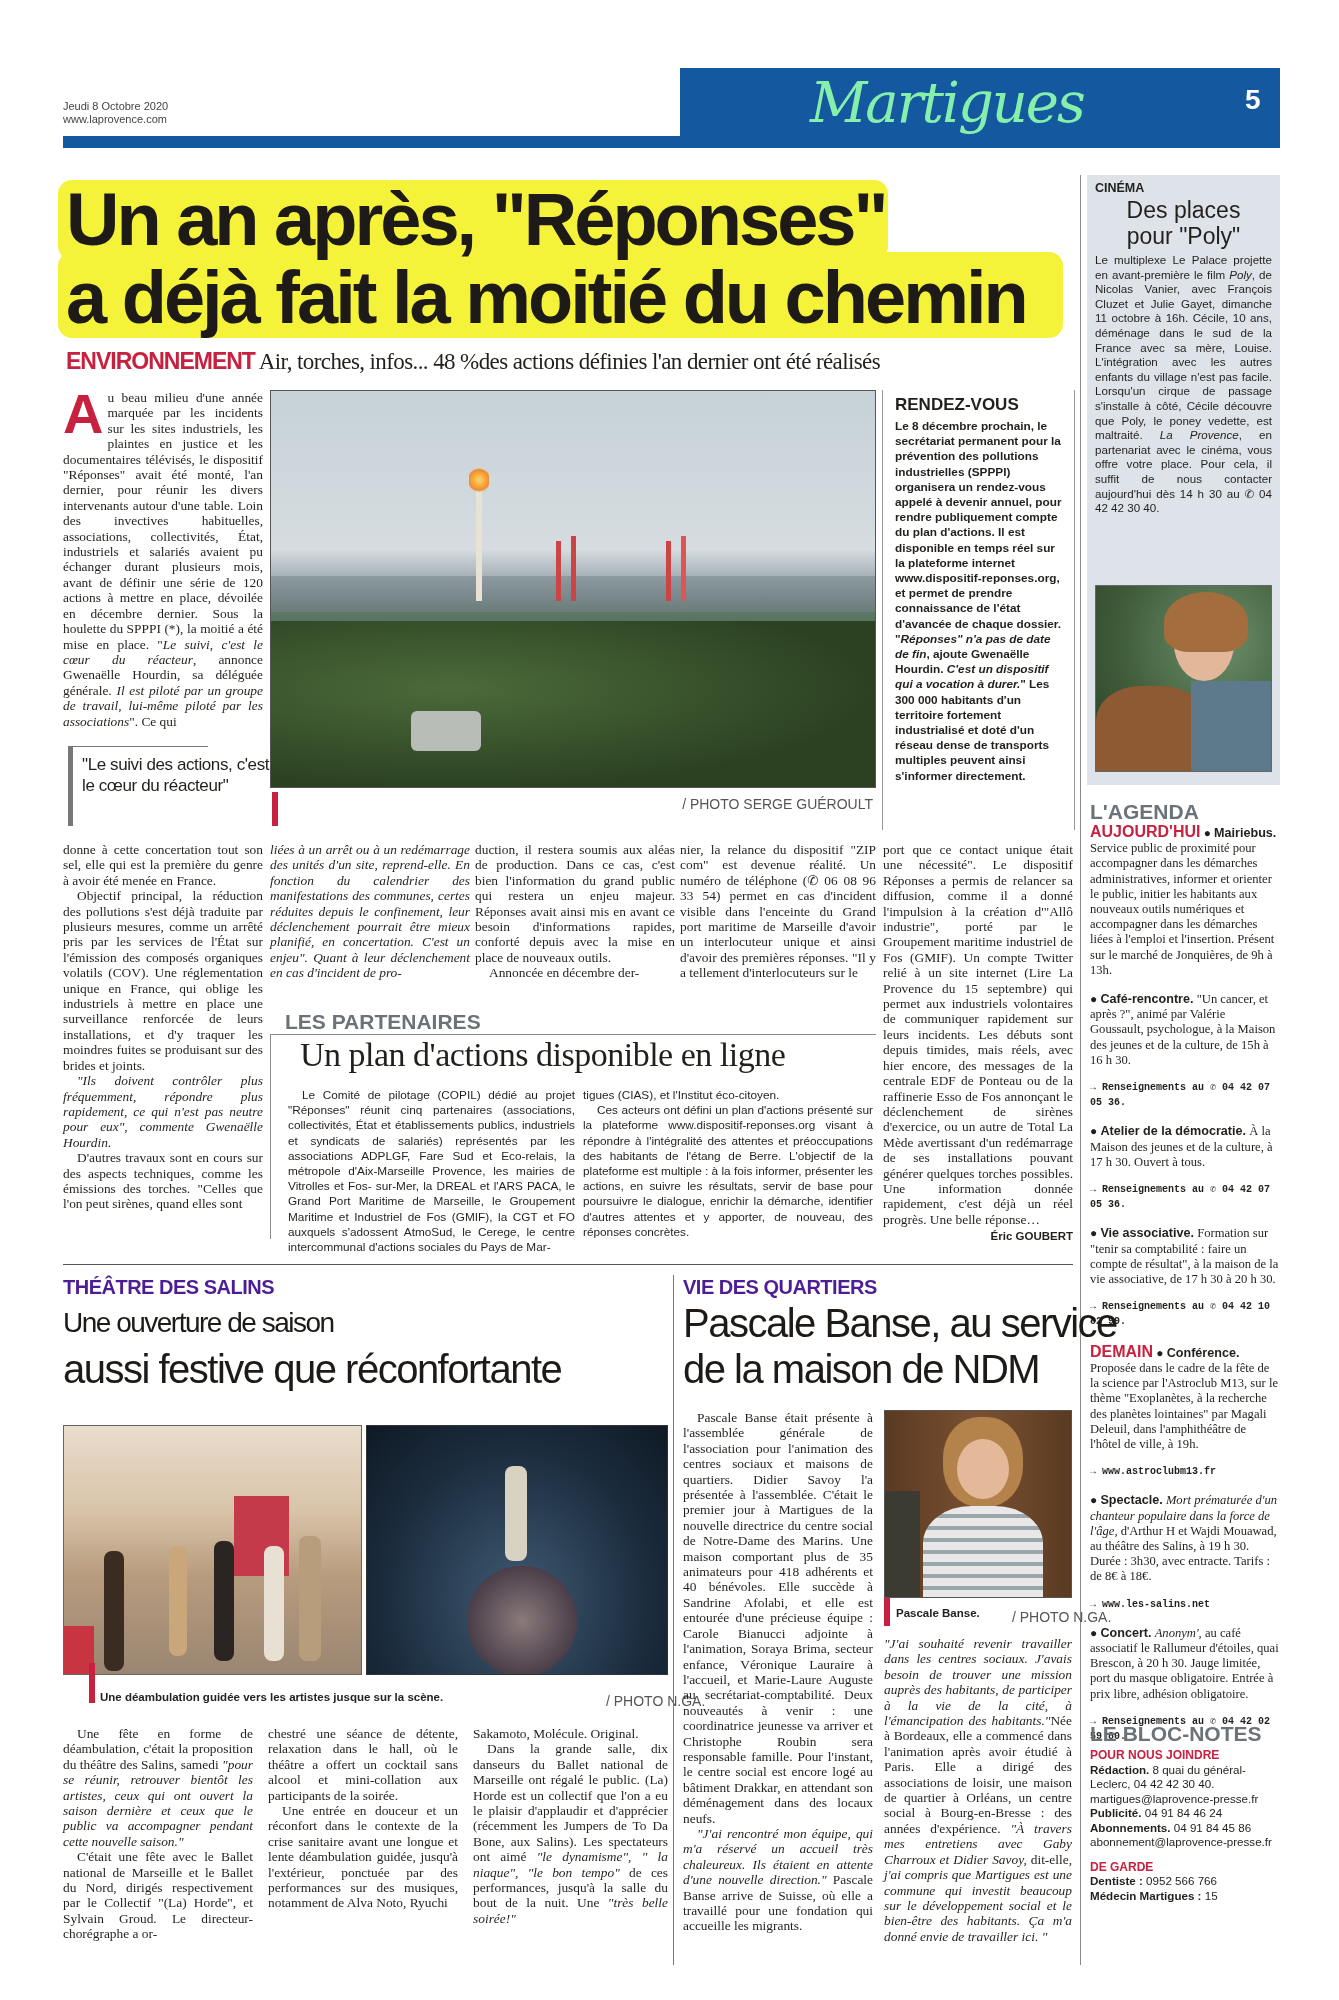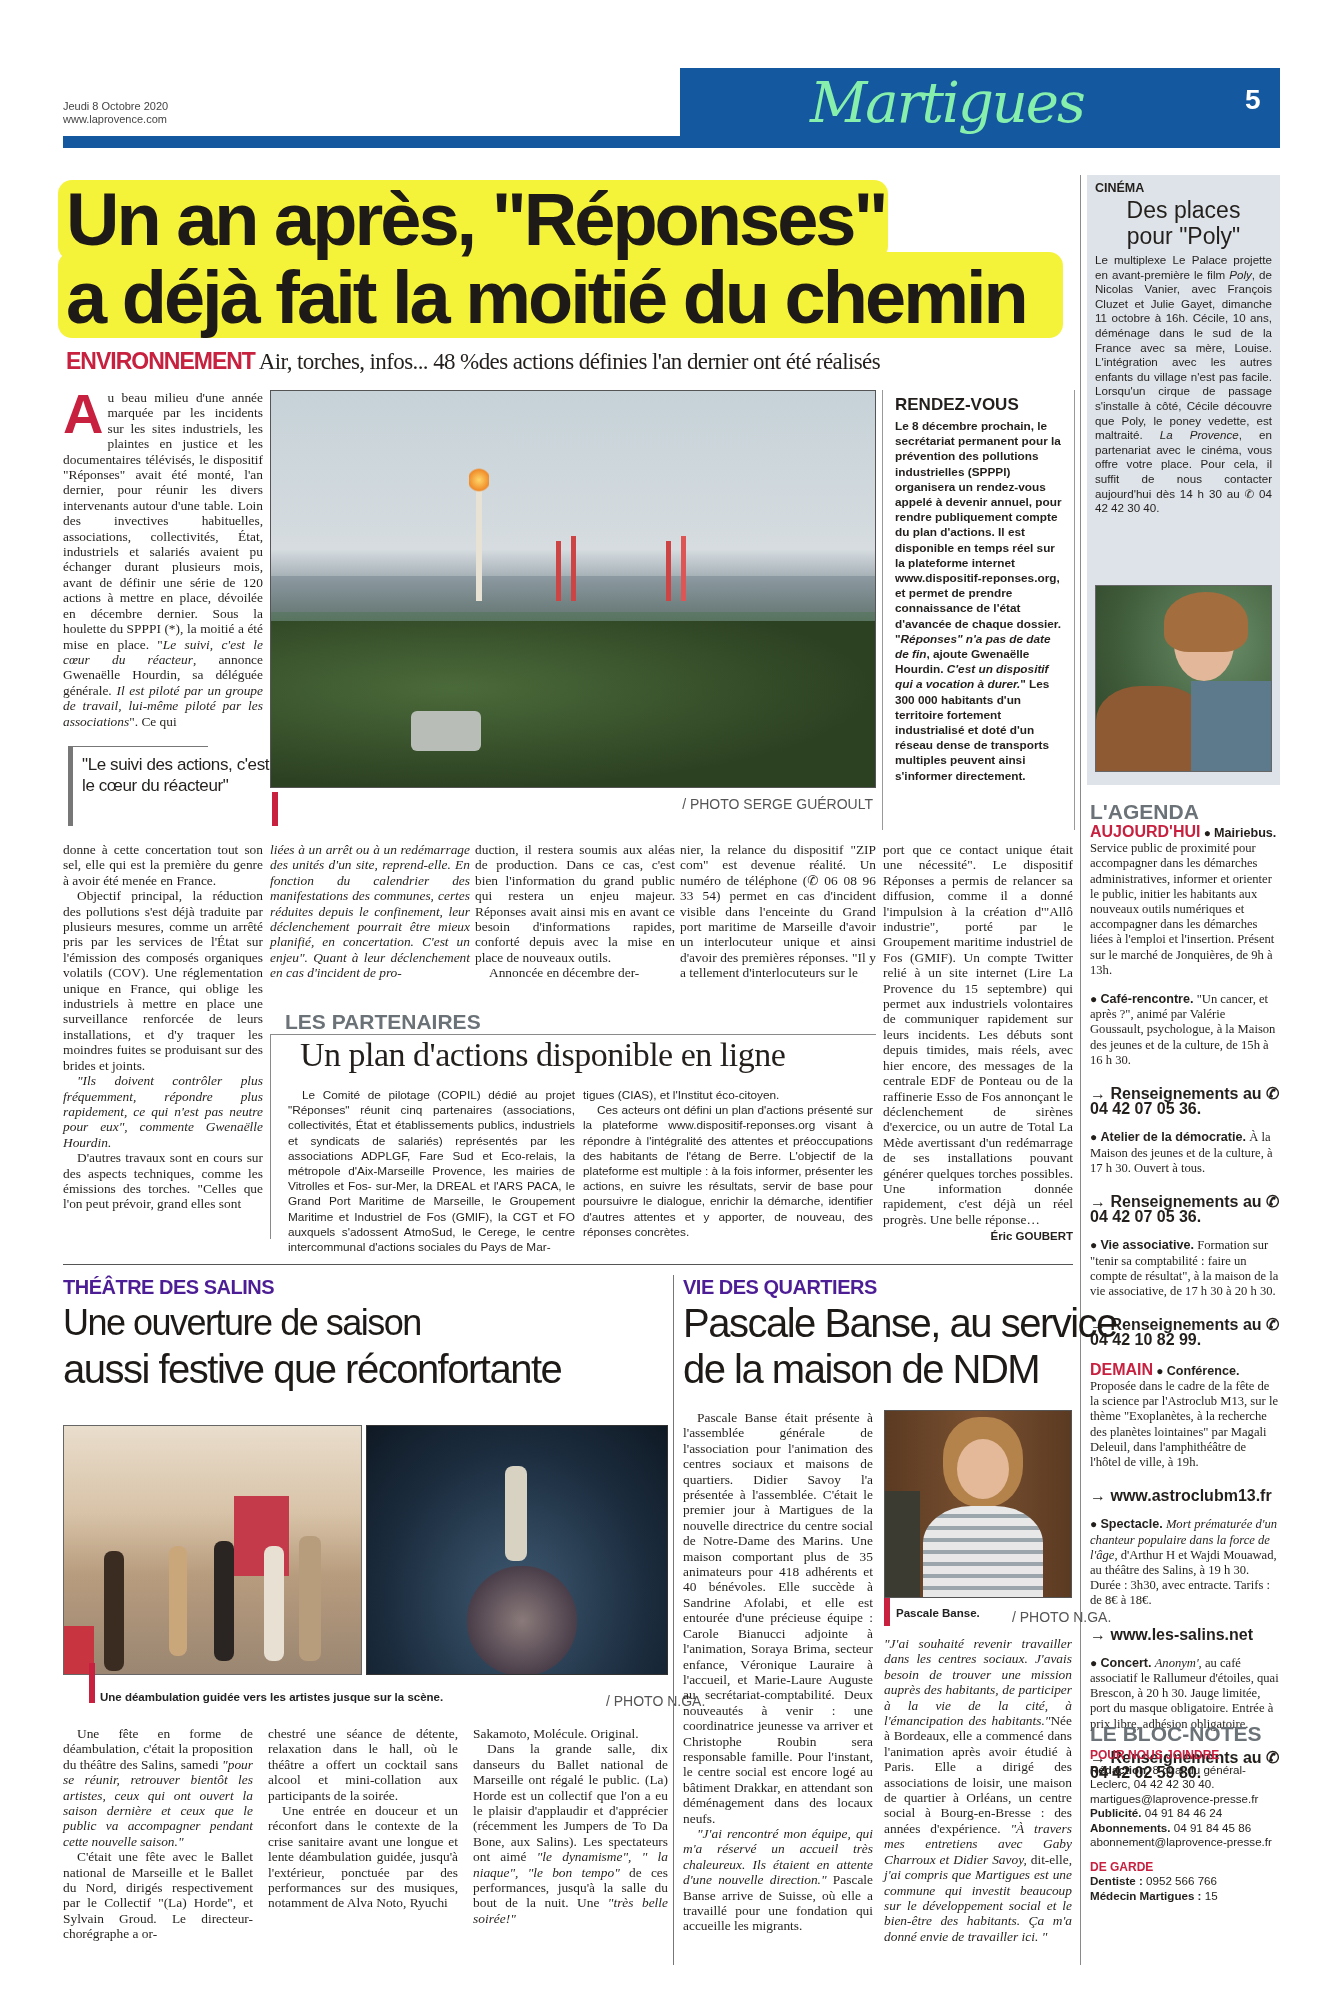--- a/index.html
+++ b/index.html
@@ -15,21 +15,21 @@
 .red{color:#c8203f}
 .caption{font-family:"Liberation Sans",sans-serif;font-size:11.5px;font-weight:bold;line-height:15px;color:#222}
 .credit{font-family:"Liberation Sans",sans-serif;font-size:14px;color:#555;font-weight:normal}
 .redbar{position:absolute;width:6px;background:#c8203f}
 .vline{position:absolute;width:1px;background:#999}
 .hline{position:absolute;height:1px;background:#999}
 .photo{position:absolute;overflow:hidden}
 .kicker-red{font-family:"Liberation Sans",sans-serif;font-weight:bold;color:#4c1d95;font-size:20px;letter-spacing:-0.5px}
 .headline{font-family:"Liberation Sans",sans-serif;color:#1d1a17;font-weight:normal;letter-spacing:-1.5px}
 .agenda p{margin-bottom:14px}
-.agenda .info{font-family:Liberation Sans, sans-serif;font-size:16px;font-weight:bold;display:block;margin-top:18px}
+.agenda .info{font-family:Liberation Mono, monospace;font-size:10px;font-weight:bold;display:block;margin-top:12px}
 .dot{font-size:12px}
 b.s{font-family:"Liberation Sans",sans-serif;font-weight:bold}
 </style>
 </head>
 <body>
 
 <div class="abs sans" style="left:63px;top:100px;font-size:11px;color:#444;font-family:'Liberation Sans',sans-serif">Jeudi 8 Octobre 2020</div>
 <div class="abs sans" style="left:63px;top:113px;font-size:11px;color:#444;font-family:'Liberation Sans',sans-serif">www.laprovence.com</div>
 <div class="abs" style="left:63px;top:136px;width:1217px;height:12px;background:#1458a0"></div>
 <div class="abs" style="left:680px;top:68px;width:600px;height:80px;background:#1458a0">
@@ -77,21 +77,21 @@
   <div class="sans" style="font-family:'Liberation Sans',sans-serif;font-weight:bold;font-size:17px;margin-bottom:4px">RENDEZ-VOUS</div>
   <div class="sans" style="font-family:'Liberation Sans',sans-serif;font-weight:bold;font-size:11.8px;line-height:15.2px">
     <span>Le 8 décembre prochain, le secrétariat permanent pour la prévention des pollutions industrielles (SPPPI) organisera un rendez-vous appelé à devenir annuel, pour rendre publiquement compte du plan d'actions. Il est disponible en temps réel sur la plateforme internet www.dispositif-reponses.org, et permet de prendre connaissance de l'état d'avancée de chaque dossier. "</span><i>Réponses" n'a pas de date de fin</i><span>, ajoute Gwenaëlle Hourdin. </span><i>C'est un dispositif qui a vocation à durer.</i><span>" Les 300 000 habitants d'un territoire fortement industrialisé et doté d'un réseau dense de transports multiples peuvent ainsi s'informer directement.</span>
   </div>
 </div>
 
 <div class="abs body-text" style="left:63px;top:842px;width:200px">
   <p class="noindent">donne à cette concertation tout son sel, elle qui est la première du genre à avoir été menée en France.</p>
   <p>Objectif principal, la réduction des pollutions s'est déjà traduite par plusieurs mesures, comme un arrêté pris par les services de l'État sur l'émission des composés organiques volatils (COV). Une réglementation unique en France, qui oblige les industriels à mettre en place une surveillance renforcée de leurs installations, et d'y traquer les moindres fuites se produisant sur des brides et joints.</p>
   <p><i>"Ils doivent contrôler plus fréquemment, répondre plus rapidement, ce qui n'est pas neutre pour eux", commente Gwenaëlle Hourdin.</i></p>
-  <p>D'autres travaux sont en cours sur des aspects techniques, comme les émissions des torches. "Celles que l'on peut prévoir, grand elles sont</p>
+  <p>D'autres travaux sont en cours sur des aspects techniques, comme les émissions des torches. "Celles que l'on peut sirènes, quand elles sont</p>
 </div>
 <div class="abs body-text" style="left:270px;top:842px;width:200px">
   <p class="noindent"><i>liées à un arrêt ou à un redémarrage des unités d'un site, reprend-elle. En fonction du calendrier des manifestations des communes, certes réduites depuis le confinement, leur déclenchement pourrait être mieux planifié, en concertation. C'est un enjeu". Quant à leur déclenchement en cas d'incident de pro-</i></p>
 </div>
 <div class="abs body-text" style="left:475px;top:842px;width:200px">
   <p class="noindent">duction, il restera soumis aux aléas de production. Dans ce cas, c'est bien l'information du grand public qui restera un enjeu majeur. Réponses avait ainsi mis en avant ce besoin d'informations rapides, conforté depuis avec la mise en place de nouveaux outils.</p>
   <p>Annoncée en décembre der-</p>
 </div>
 <div class="abs body-text" style="left:680px;top:842px;width:196px">
   <p class="noindent">nier, la relance du dispositif "ZIP com" est devenue réalité. Un numéro de téléphone (✆ 06 08 96 33 54) permet en cas d'incident visible dans l'enceinte du Grand port maritime de Marseille d'avoir un interlocuteur unique et ainsi d'avoir des premières réponses. "Il y a tellement d'interlocuteurs sur le</p>
@@ -149,21 +149,21 @@
   <div><b>Publicité.</b> <span>04 91 84 46 24</span></div>
   <div><b>Abonnements.</b> <span>04 91 84 45 86</span></div>
   <div style="word-break:break-all">abonnement@laprovence-presse.fr</div>
   <div class="red" style="font-weight:bold;font-size:12px;margin-top:10px">DE GARDE</div>
   <div><b>Dentiste :</b> <span>0952 566 766</span></div>
   <div><b>Médecin Martigues :</b> <span>15</span></div>
 </div>
 
 <div class="hline" style="left:63px;top:1264px;width:1010px;background:#555"></div>
 <div class="abs kicker-red" style="left:63px;top:1276px">THÉÂTRE DES SALINS</div>
-<div class="abs headline" style="left:63px;top:1300px;font-size:36px;line-height:46px">Une ouverture de saison</div>
+<div class="abs headline" style="left:63px;top:1300px;font-size:28px;line-height:46px">Une ouverture de saison</div>
 <div class="abs headline" style="left:63px;top:1346px;font-size:40px;line-height:46px">aussi festive que réconfortante</div>
 <div class="photo" style="left:63px;top:1425px;width:299px;height:250px;background:linear-gradient(180deg,#e9ddcc 0%,#d8c3a8 35%,#b89c7e 60%,#9a8672 100%);border:1px solid #666">
   <div class="abs" style="left:170px;top:70px;width:55px;height:80px;background:#c43a4a"></div>
   <div class="abs" style="left:40px;top:125px;width:20px;height:120px;background:#3b2c22;border-radius:8px"></div>
   <div class="abs" style="left:105px;top:120px;width:18px;height:110px;background:#caa77a;border-radius:8px"></div>
   <div class="abs" style="left:150px;top:115px;width:20px;height:120px;background:#2a2522;border-radius:8px"></div>
   <div class="abs" style="left:200px;top:120px;width:20px;height:115px;background:#e8e0d2;border-radius:8px"></div>
   <div class="abs" style="left:235px;top:110px;width:22px;height:125px;background:#b79d7c;border-radius:8px"></div>
   <div class="abs" style="left:0;top:200px;width:30px;height:50px;background:#c8343f"></div>
 </div>

